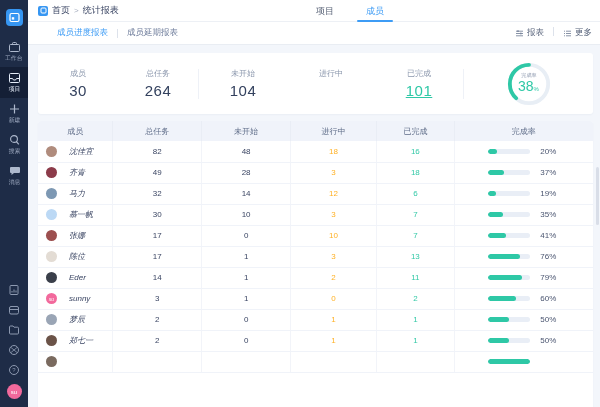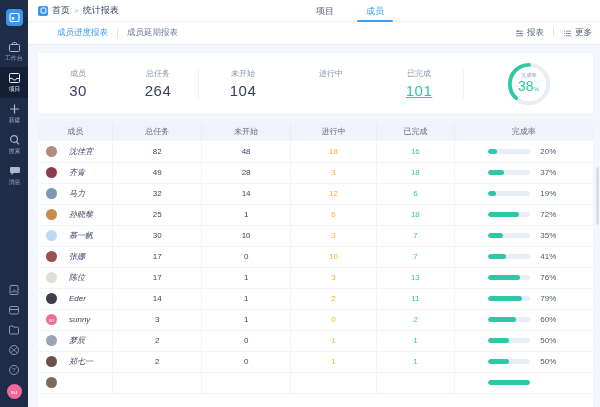--- a/index.html
+++ b/index.html
@@ -302,40 +302,20 @@
     <td>
                   <span class="rate-cell">
       <span class="bar">
                       <i style="width: 19%;"></i>
                     </span>
       <span class="rate-lbl">19%</span>
     </span>
                 </td>
   </tr>
 
-  <tr>
-    <td>
-                  <span class="name-cell">
-      <span class="avatar" style="background: rgb(201, 140, 75);"></span>
-      <span>孙晓黎</span>
-    </span>
-                </td>
-    <td>25</td>
-    <td>1</td>
-    <td class="inprog">6</td>
-    <td class="done">18</td>
-    <td>
-                  <span class="rate-cell">
-      <span class="bar">
-                      <i style="width: 72%;"></i>
-                    </span>
-      <span class="rate-lbl">72%</span>
-    </span>
-                </td>
-  </tr>
 
   <tr>
     <td>
                   <span class="name-cell">
       <span class="avatar" style="background: rgb(188, 217, 245);"></span>
       <span>慕一帆</span>
     </span>
                 </td>
     <td>30</td>
     <td>10</td>

